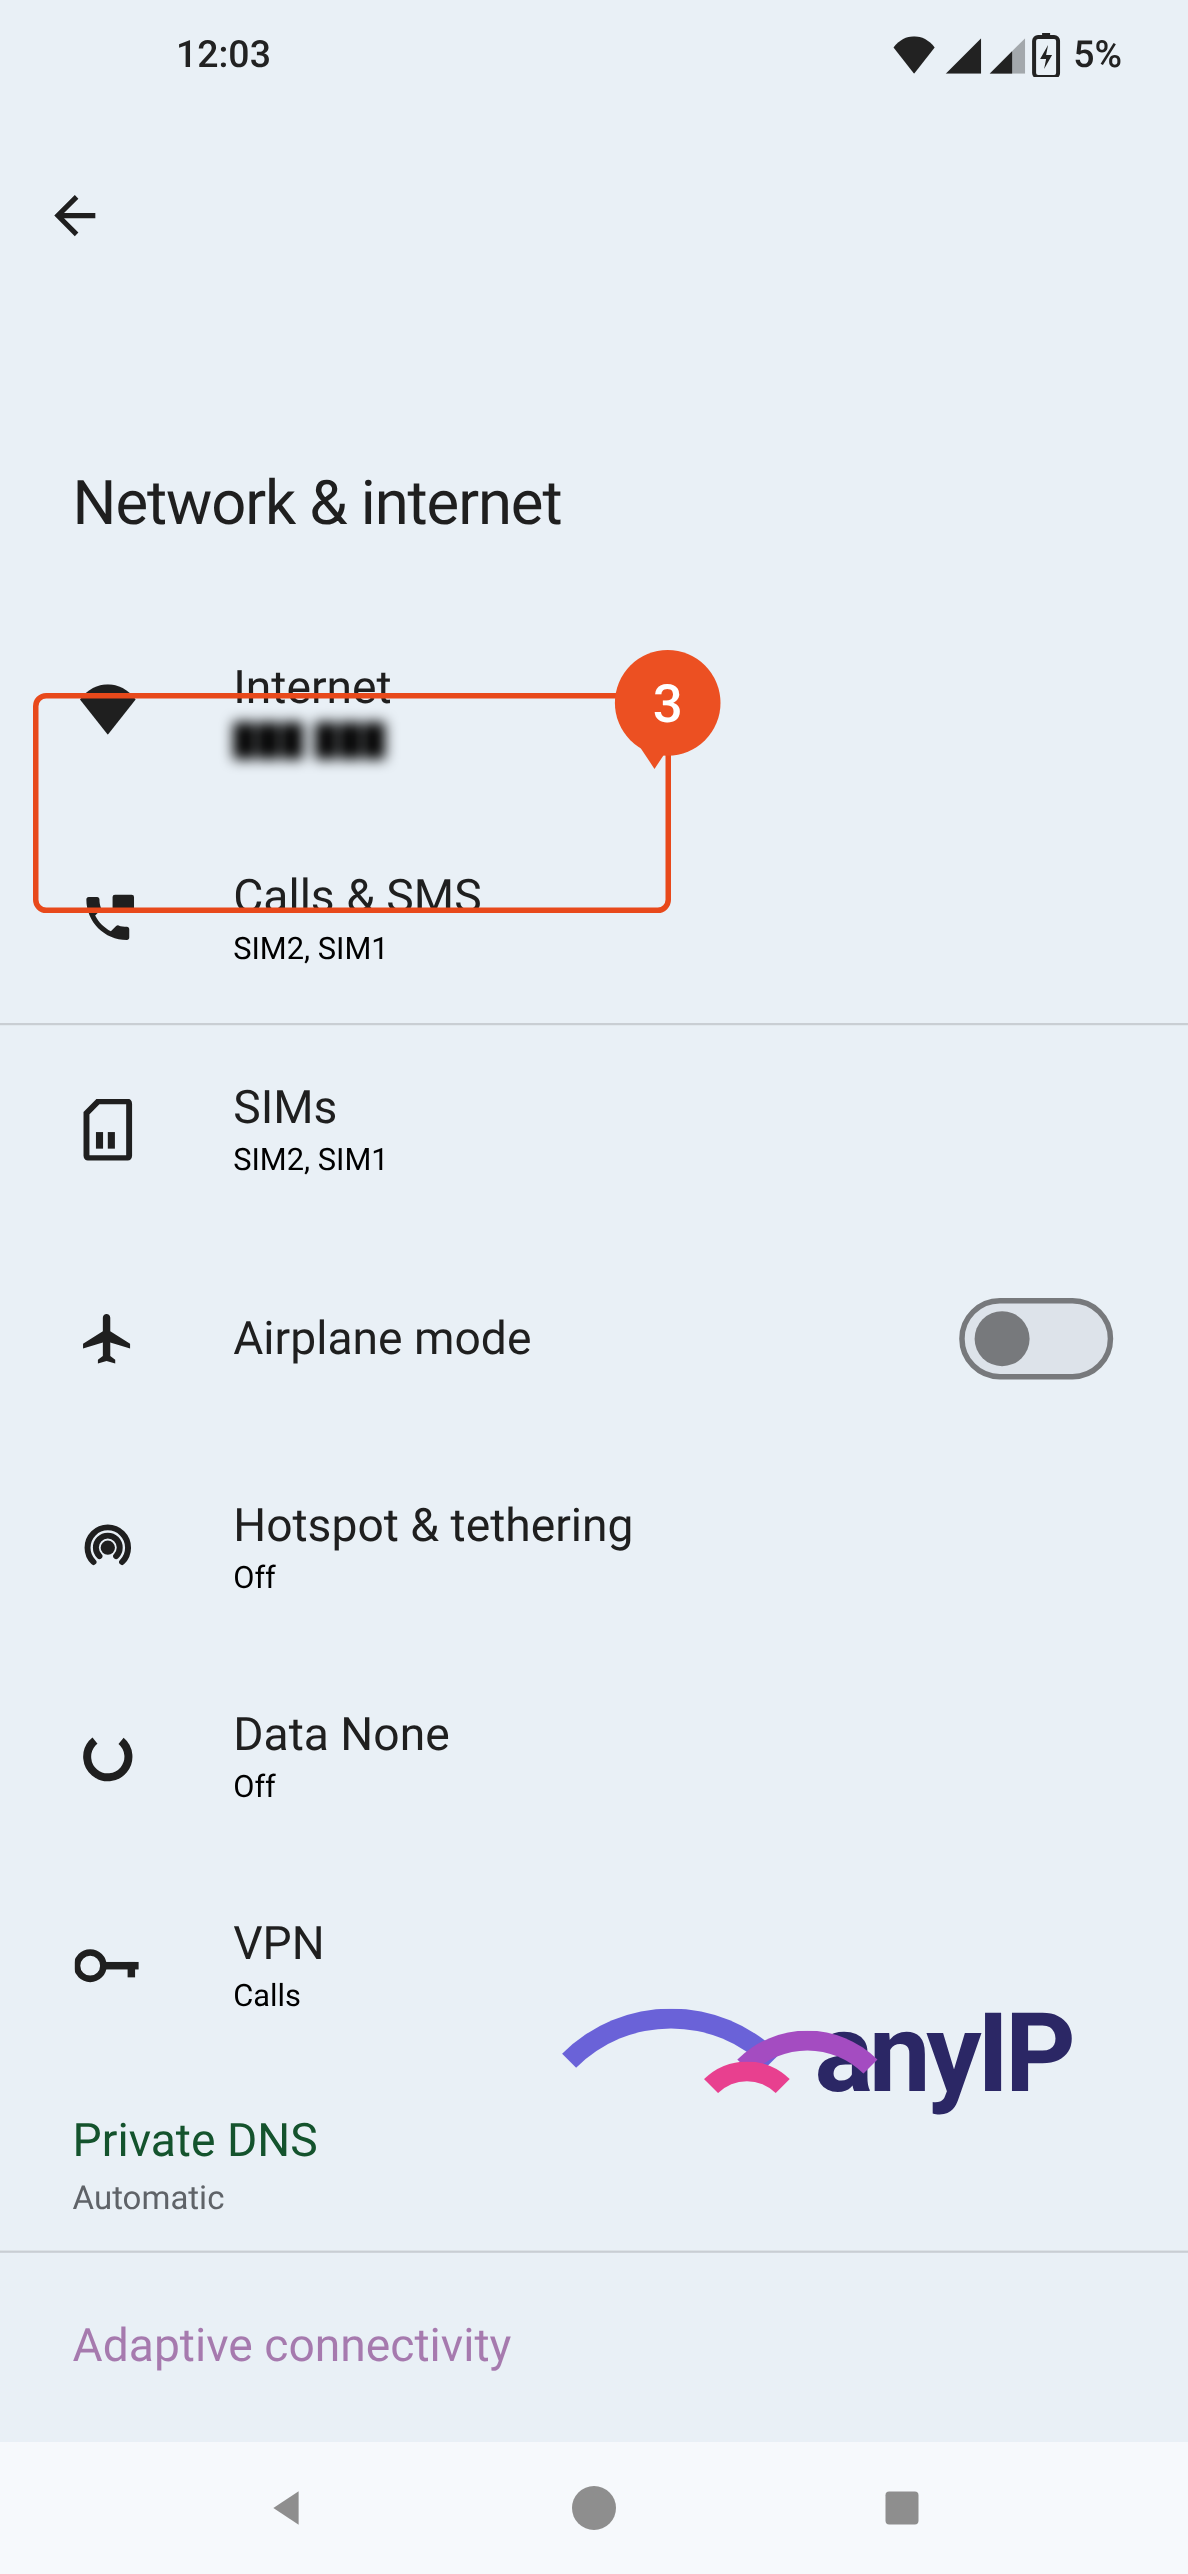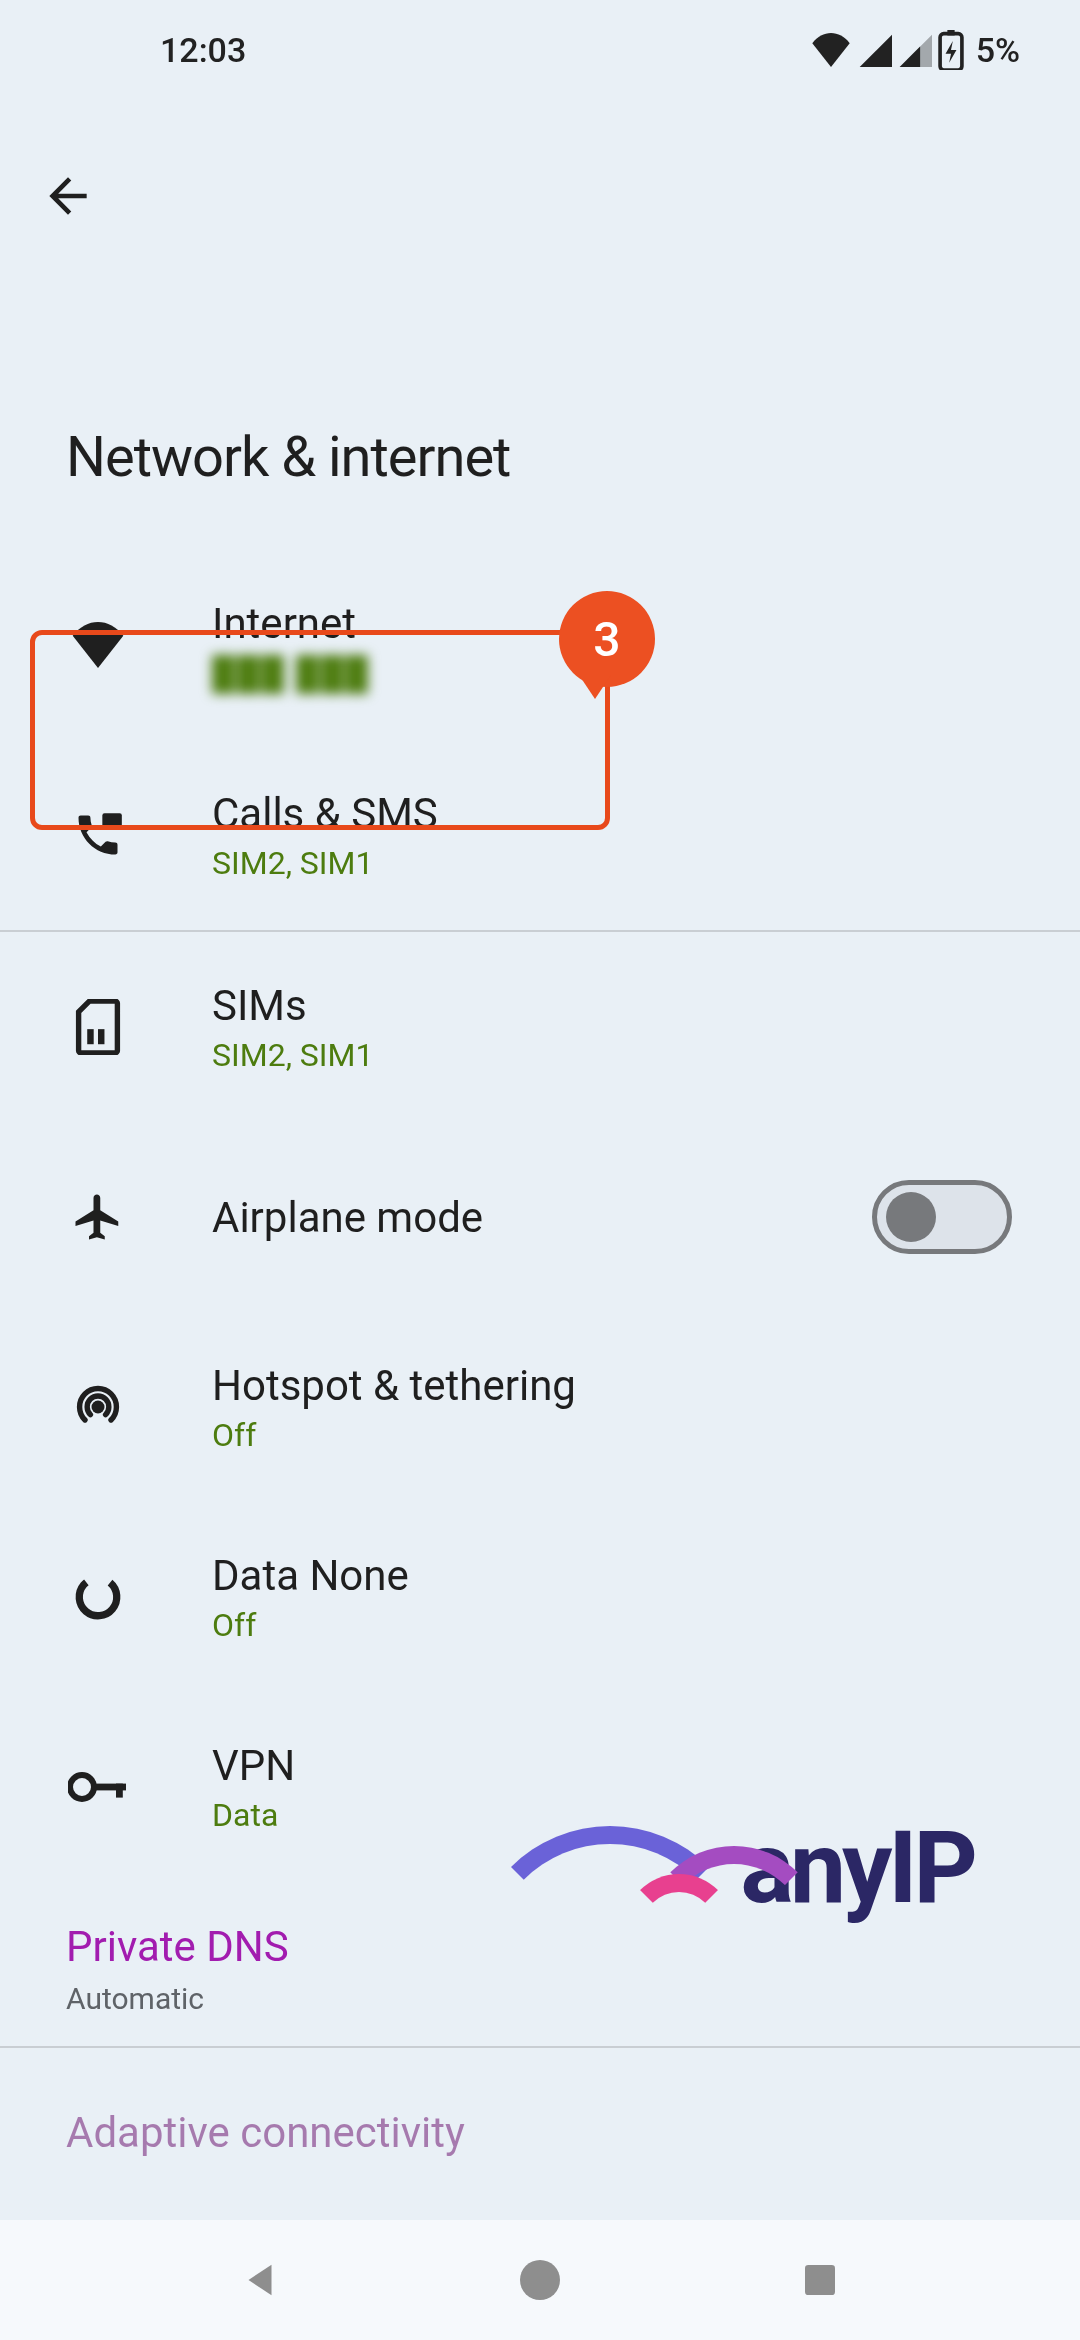--- a/index.html
+++ b/index.html
@@ -56,22 +56,22 @@
     display: flex;
     flex-direction: column;
     gap: 6px;
   }
   .item .title {
     font-size: 42px;
     font-weight: 400;
     color: #1f1f1f;
   }
   .item .sub {
-    font-size: 32px;
-    color: #4d7c0f;
+    font-size: 28px;
+    color: #000000;
   }
   .item .sub.blur {
     filter: blur(6px);
     letter-spacing: 2px;
   }
   .divider {
     height: 2px;
     background: #c9ced3;
     width: 100%;
   }
@@ -127,21 +127,21 @@
     position: absolute;
     top: 7px;
     left: 9px;
   }
   .private-dns {
     padding: 40px 68px 30px 66px;
     display: flex;
     flex-direction: column;
     gap: 10px;
   }
-  .private-dns .title { font-size: 42px; color: #a21caf; }
+  .private-dns .title { font-size: 42px; color: #14532d; }
   .private-dns .sub { font-size: 30px; color: #5f6368; }
   .adaptive {
     padding: 60px 68px 0 66px;
     font-size: 42px;
     color: #701a75;
     opacity: 0.55;
   }
   .nav-bar {
     position: absolute;
     bottom: 0;
@@ -304,21 +304,21 @@
   <div class="item">
     <span class="icon">
       <svg width="60" height="40" viewBox="0 0 30 16">
           <circle cx="7" cy="8" r="6" fill="none" stroke="#1f1f1f" stroke-width="3"></circle>
           <rect x="12" y="6.3" width="17" height="3.4" fill="#1f1f1f"></rect>
           <rect x="24" y="6.3" width="3.4" height="7" fill="#1f1f1f"></rect>
         </svg>
     </span>
     <div class="texts">
       <span class="title">VPN</span>
-      <span class="sub">Data</span>
+      <span class="sub">Calls</span>
     </div>
   </div>
 
   <div class="private-dns">
     <span class="title">Private DNS</span>
     <span class="sub">Automatic</span>
   </div>
 
   <div class="divider"></div>
 

